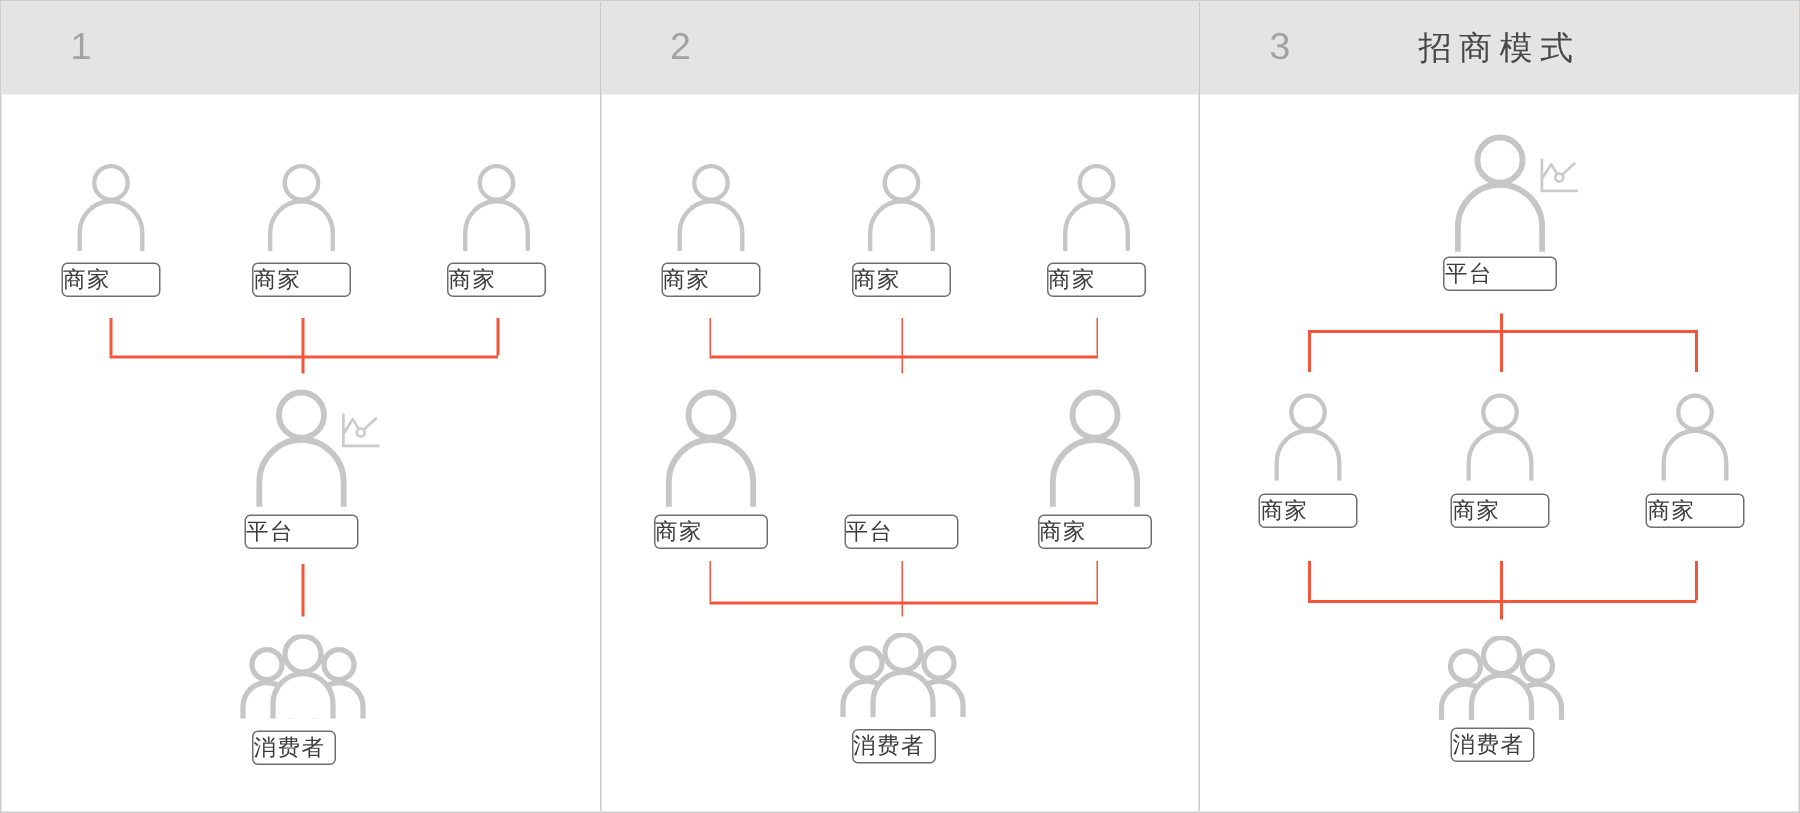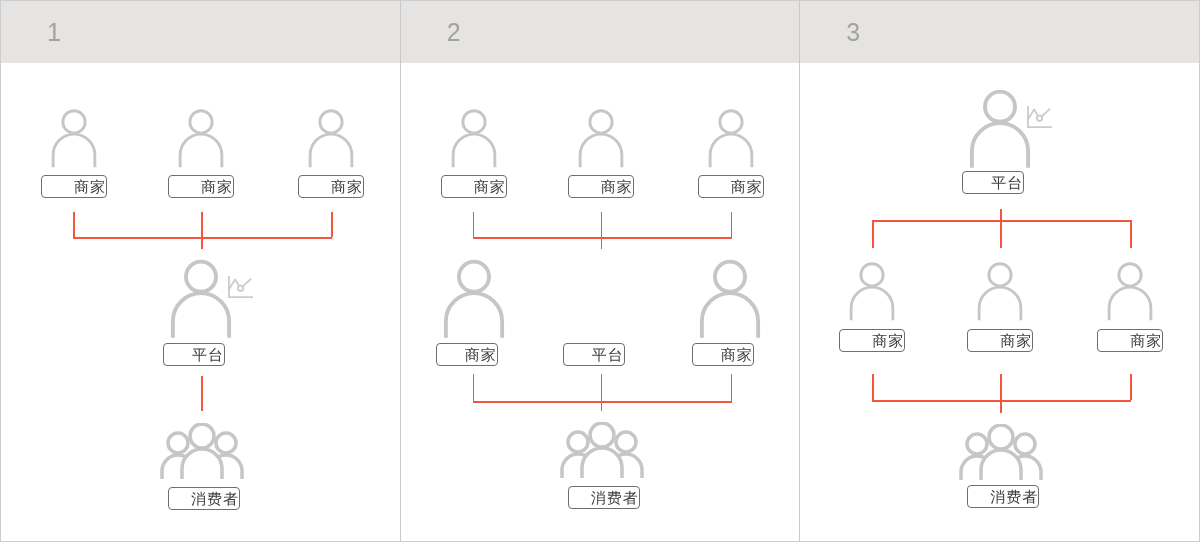--- a/index.html
+++ b/index.html
@@ -45,29 +45,28 @@
   .vline { position:absolute; width:1.5px; background:#f2573c; }
   .hline { position:absolute; height:1.5px; background:#f2573c; }
 
   .node-label {
     position:absolute;
     height:23px;
     line-height:21px;
     background:#fff;
     border:1px solid #6e6e6e;
     border-radius:4px;
-    text-align:right;
+    text-align:left;
     font-size:15px;
     color:#3c3c3c;
     letter-spacing:1px;
-    padding-left:17px;
   }
   .w-sm { width:66px; }
-  .w-md { width:62px; }
-  .w-cons { width:72px; }
+  .w-md { width:76px; }
+  .w-cons { width:56px; }
 
   .icon-person-sm { width:48px; height:59px; }
   .icon-person-lg { width:64px; height:80px; }
   .icon-group { width:92px; height:57px; }
   .icon-chart { width:27px; height:24px; }
 </style>
 </head>
 <body>
 
 <svg width="0" height="0" style="position:absolute">
@@ -183,20 +182,21 @@
           <use href="#sym-group"></use>
         </svg>
 
       <div class="node-label w-cons" style="left:167px;top:423px">消费者</div>
     </div>
   </div>
 
   <div class="column">
     <div class="col-header">
       <span class="col-num">3</span>
+      <span class="col-title">招商模式</span>
     </div>
     <div class="col-body">
 
       <svg class="abs icon-person-lg" style="left:168px;top:26px">
           <use href="#sym-person"></use>
         </svg>
       <svg class="abs icon-chart" style="left:226px;top:42px">
           <use href="#sym-chart"></use>
         </svg>
 

